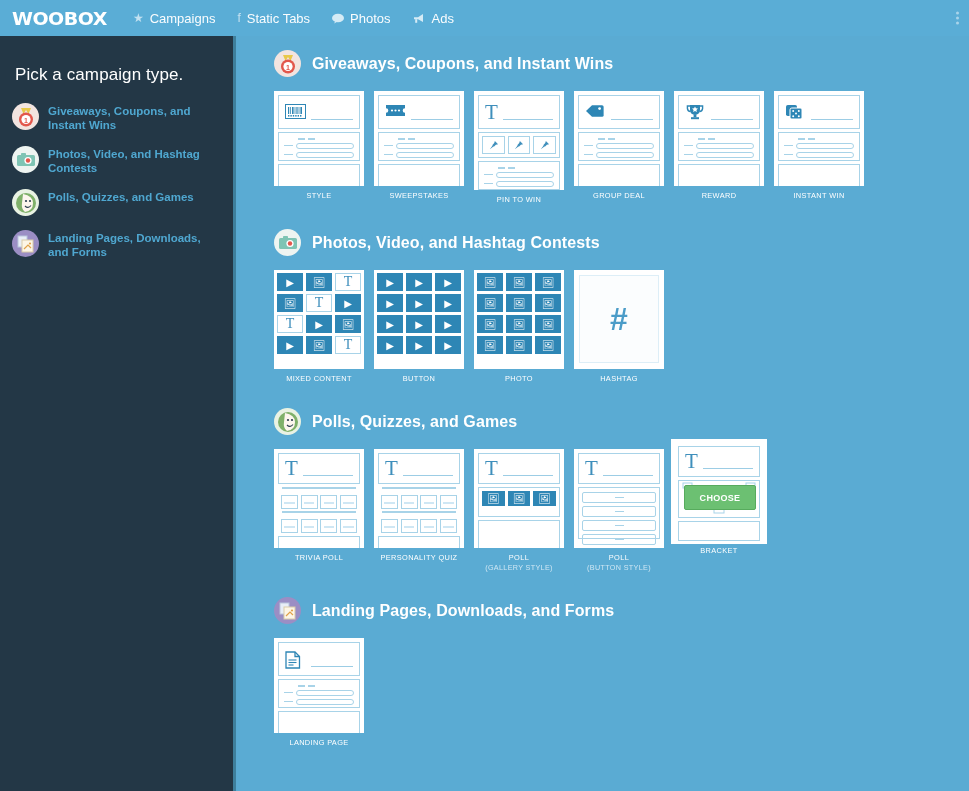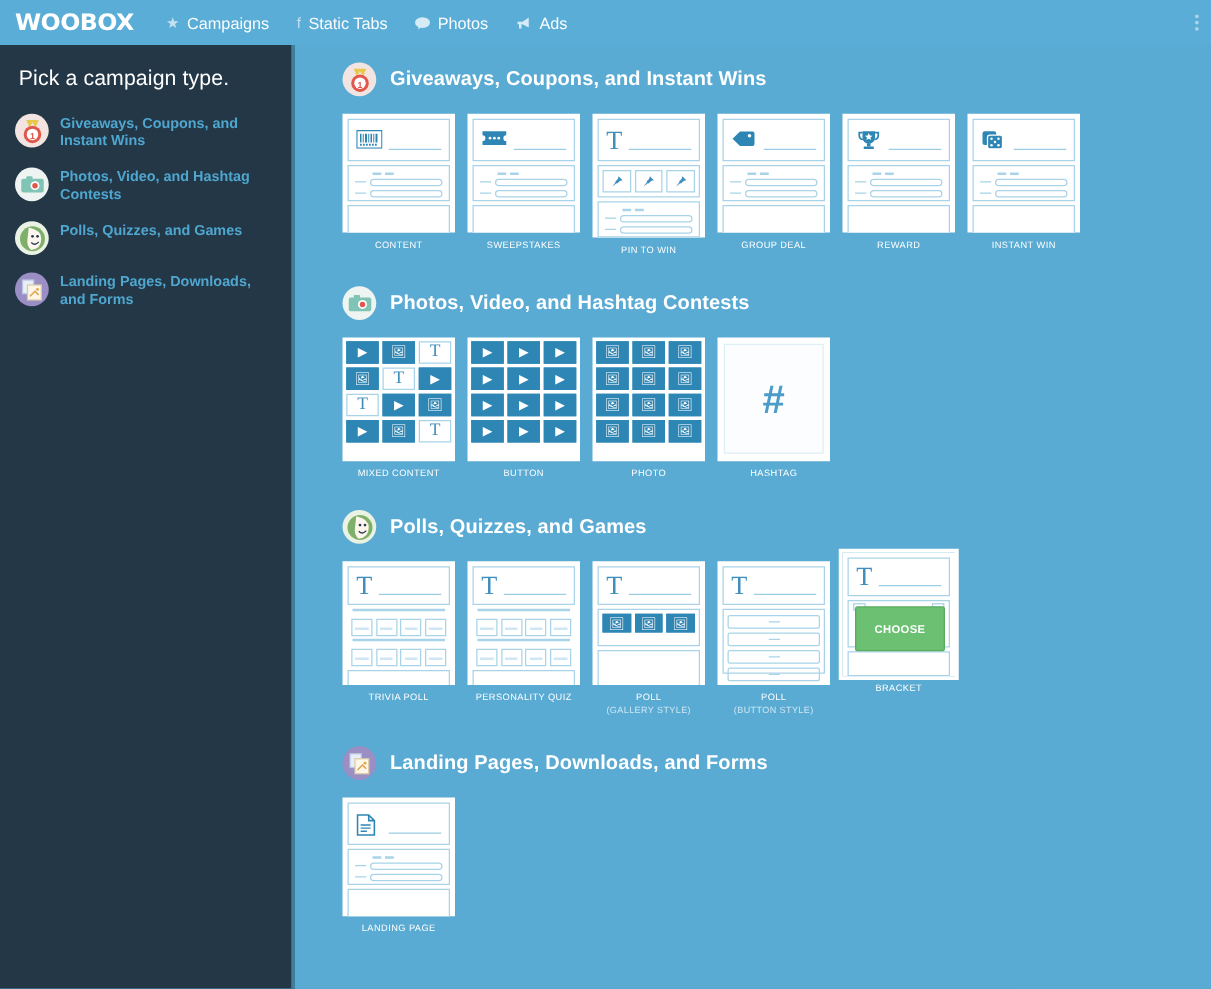--- a/index.html
+++ b/index.html
@@ -44,21 +44,21 @@
 
   
   #sidebar {
     width: 236px; flex: 0 0 236px;
     background: #233746;
     padding: 14px 14px 0 12px;
     border-right: 3px solid #3e7f9c;
   }
   #sidebar h1 {
     color: #ffffff; font-size: 17px; font-weight: normal;
-    margin: 3px 0 18px 3px;
+    margin: 15px 0 18px 3px;
     letter-spacing: 0.1px;
   }
   .side-item {
     display: flex; align-items: flex-start; gap: 9px;
     margin-bottom: 14px; cursor: pointer;
   }
   .side-ico {
     width: 27px; height: 27px; border-radius: 50%;
     flex: 0 0 27px;
     display: flex; align-items: center; justify-content: center;
@@ -100,21 +100,21 @@
   }
   .card-label .sub { display: block; color: #cfe7f4; font-size: 7.2px; }
 
   
   .card-wrap.active .card {
     outline: 3px solid #ffffff; outline-offset: 0px;
     height: 99px;
   }
   .choose-btn {
     position: absolute; left: 9px; top: 46px;
-    width: 72px; height: 36px;
+    width: 72px; height: 25px;
     background: #6cc072; border: 1px solid #57ab5d; border-radius: 2px;
     color: #ffffff; font-size: 9px; font-weight: bold;
     display: flex; align-items: center; justify-content: center;
     letter-spacing: 0.3px;
   }
 
   
   .blk { border: 1px solid #a8d3e8; margin-bottom: 3px; background:#fff; }
   .blk.hero { height: 34px; display: flex; align-items: center; padding: 0 6px; gap: 5px; }
   .blk.body { height: 29px; padding: 4px 5px 0 5px; }
@@ -305,21 +305,21 @@
                   <u></u>
                 </div>
               <div class="frow">
                   <i></i>
                   <u></u>
                 </div>
             </div>
             <div class="blk foot"></div>
           </div>
           <div class="card-label">
-            <span>CONTENT</span>
+            <span>STYLE</span>
           </div>
         </div>
 
         <div class="card-wrap">
           <div class="card tall">
             <div class="blk hero">
               <span class="hero-ico">
                 <svg width="21" height="13" viewBox="0 0 21 13">
                     <path d="M1 1 H20 V4.2 A2.2 2.2 0 0 0 20 8.8 V12 H1 V8.8 A2.2 2.2 0 0 0 1 4.2 Z" fill="#2e86b5"></path>
                     <g fill="#fff">

